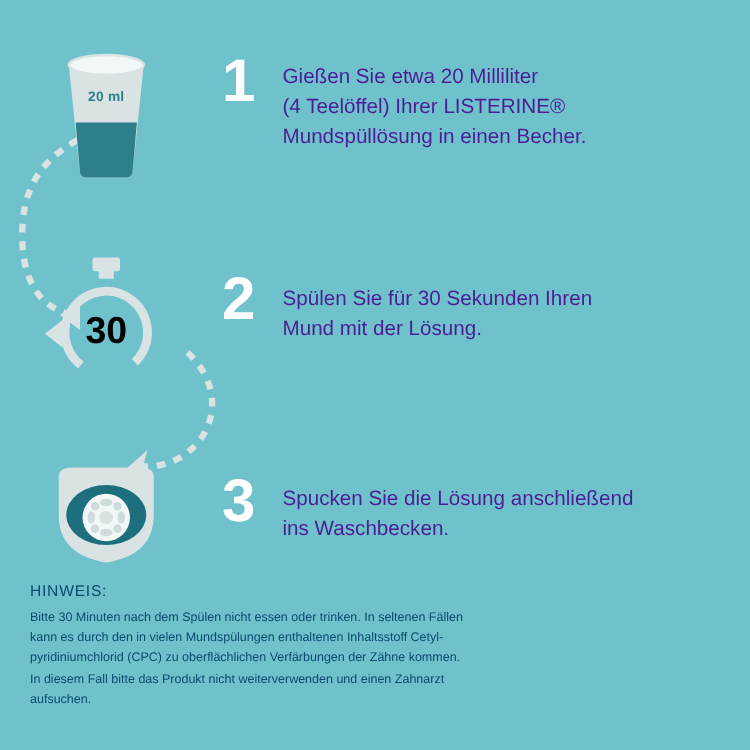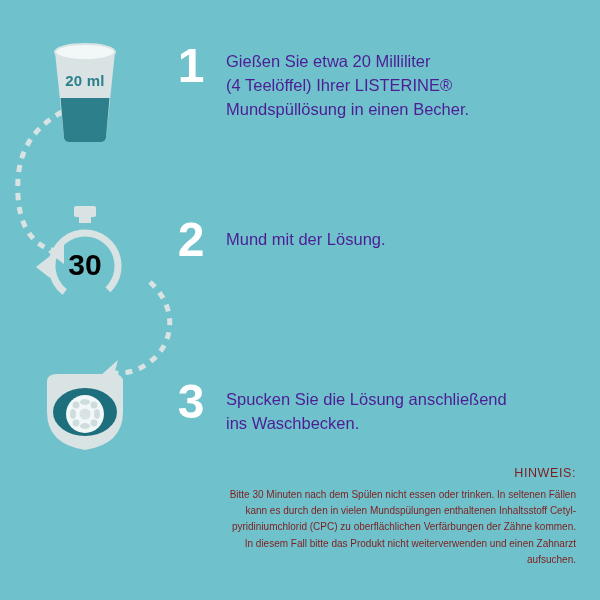--- a/index.html
+++ b/index.html
@@ -85,34 +85,33 @@
     width: 80px;
     height: 108px;
   }
   .cup-label {
     position: absolute;
     left: 0;
     right: 0;
     top: 36px;
     text-align: center;
     color: #2d7f8c;
-    font-size: 15px;
+    font-size: 11px;
     font-weight: bold;
     letter-spacing: .2px;
     z-index: 3;
   }
 
   
   .note {
     position: absolute;
     left: 24px;
     top: 466px;
     width: 552px;
-    color: #7f1d1d;
-    text-align: right;
+    color: #0c4a6e;
   }
   .note-title {
     font-size: 12.5px;
     letter-spacing: .6px;
     margin-bottom: 7px;
   }
   .note-body {
     font-size: 10px;
     line-height: 1.62;
   }
@@ -169,20 +168,21 @@
 
           <polygon points="20,52 20,74 6,63" fill="#d9e3e4"></polygon>
         </svg>
         <div style="position:absolute;left:0;top:0;width:110px;height:112px;display:flex;align-items:center;justify-content:center;">
           <span style="color:#000000;font-size:30px;font-weight:bold;margin-top:10px;">30</span>
         </div>
       </div>
     </div>
     <div class="step-num">2</div>
     <div class="step-text">
+      <div>Spülen Sie für 30 Sekunden Ihren</div>
       <div>Mund mit der Lösung.</div>
     </div>
   </div>
 
   <div class="step" id="step-3">
     <div class="step-icon">
       <div style="position:relative;width:120px;height:92px;">
         <svg width="120" height="92" viewBox="0 0 120 92">
 
           <path d="M22,14 Q22,6 32,6 L88,6 Q98,6 98,14 L98,44

